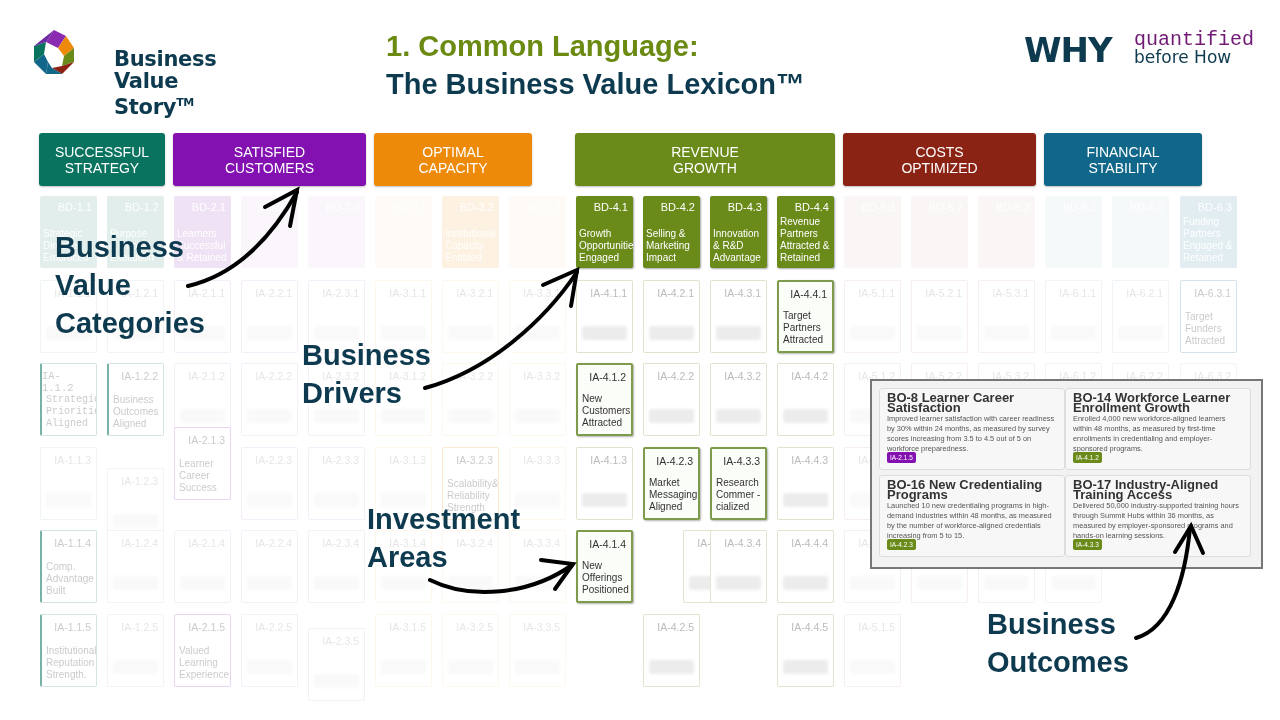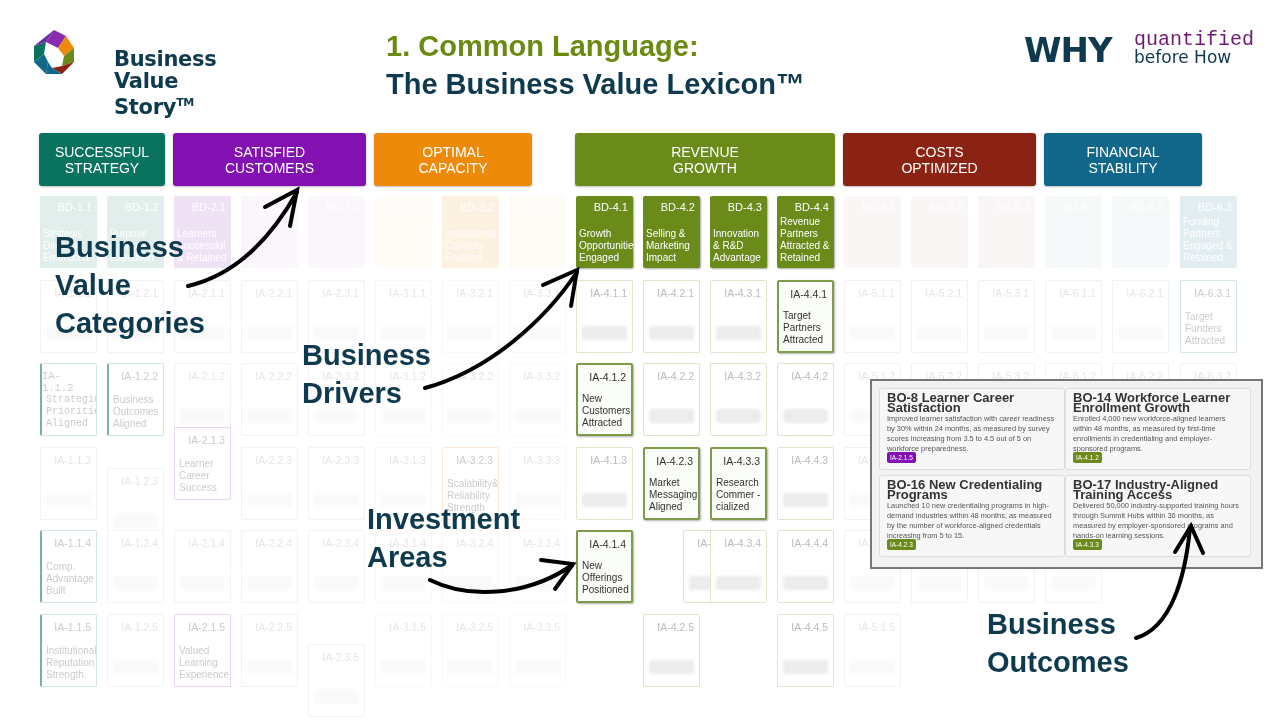--- a/index.html
+++ b/index.html
@@ -280,21 +280,21 @@
       <span class="blur" style="background: rgba(220, 220, 220, 0.18);"></span>
     </div>
     <div class="ia" style="left: 308px; top: 447px; border: 1px solid rgba(131, 16, 176, 0.07); color: rgba(136, 136, 136, 0.22);">
       <span class="id">IA-2.3.3</span>
       <span class="blur" style="background: rgba(220, 220, 220, 0.18);"></span>
     </div>
     <div class="ia" style="left: 308px; top: 530px; border: 1px solid rgba(131, 16, 176, 0.07); color: rgba(136, 136, 136, 0.22);">
       <span class="id">IA-2.3.4</span>
       <span class="blur" style="background: rgba(220, 220, 220, 0.18);"></span>
     </div>
-    <div class="ia" style="left: 308px; top: 644px; border: 1px solid rgba(131, 16, 176, 0.07); color: rgba(136, 136, 136, 0.22);">
+    <div class="ia" style="left: 308px; top: 628px; border: 1px solid rgba(131, 16, 176, 0.07); color: rgba(136, 136, 136, 0.22);">
       <span class="id">IA-2.3.5</span>
       <span class="blur" style="background: rgba(220, 220, 220, 0.18);"></span>
     </div>
     <div class="ia" style="left: 375px; top: 280px; border: 1px solid rgba(238, 138, 10, 0.07); color: rgba(136, 136, 136, 0.22);">
       <span class="id">IA-3.1.1</span>
       <span class="blur" style="background: rgba(220, 220, 220, 0.18);"></span>
     </div>
     <div class="ia" style="left: 375px; top: 363px; border: 1px solid rgba(238, 138, 10, 0.07); color: rgba(136, 136, 136, 0.22);">
       <span class="id">IA-3.1.2</span>
       <span class="blur" style="background: rgba(220, 220, 220, 0.18);"></span>

